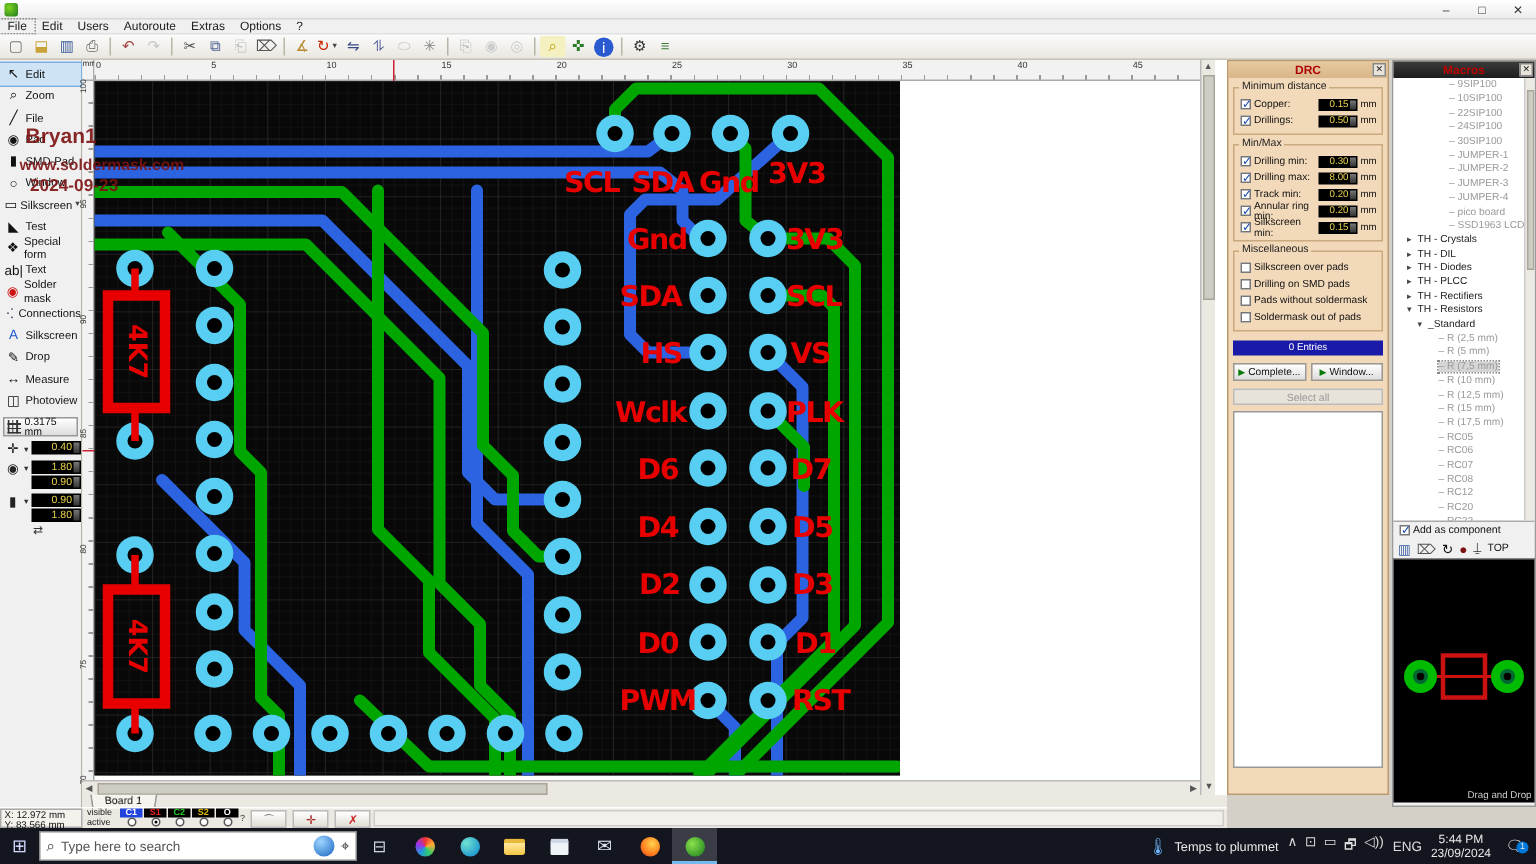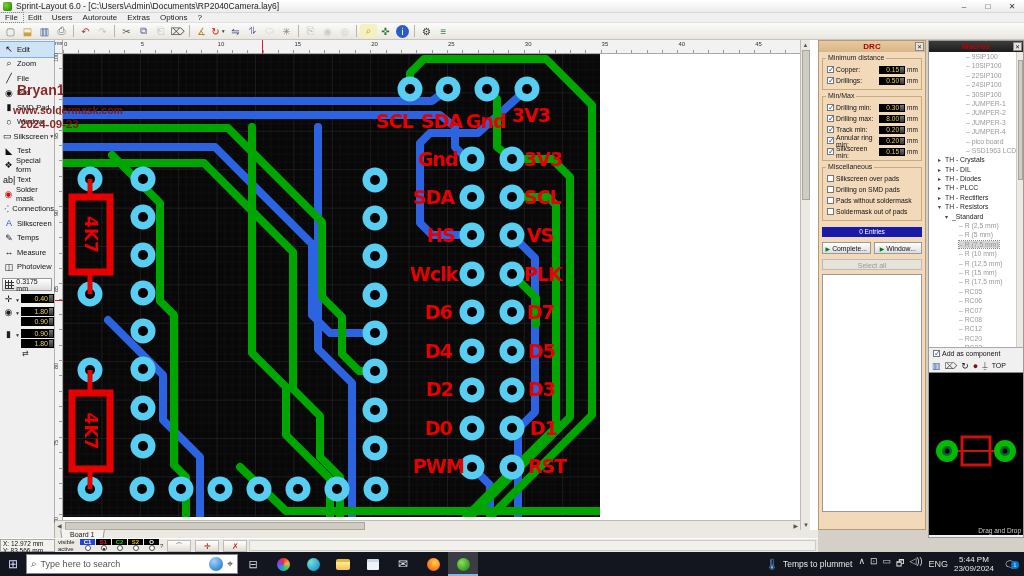--- a/index.html
+++ b/index.html
@@ -134,21 +134,20 @@
   .trayico { font-size:9px; color:#ddd; }
   #clock { text-align:center; font-size:8px; line-height:9px; }
   #notif { width:20px; text-align:center; font-size:10px; position:relative; }
   #notif .badge { position:absolute; right:1px; bottom:1px; background:#0078d7; border-radius:50%; width:8px; height:8px; font-size:6px; line-height:8px; }
 </style>
 </head>
 <body>
 
 <div id="titlebar" class="abs">
   <div class="appicon"></div>
-  <div class="title">Sprint-Layout 6.0 - [C:\Users\Admin\Documents\RP2040Camera.lay6]</div>
 </div>
 <div id="wincontrols" class="abs">
     <span>–</span>
     <span>□</span>
     <span>✕</span>
   </div>
 
 <div id="menubar" class="abs">
     <div class="mi">File</div>
     <div class="mi">Edit</div>
@@ -241,21 +240,21 @@
       <div class="tool">
         <span class="ic" style="color: rgb(34, 34, 85);">⁖</span>
         <span class="lb">Connections</span>
       </div>
       <div class="tool">
         <span class="ic" style="color: rgb(26, 90, 208);">A</span>
         <span class="lb">Silkscreen</span>
       </div>
       <div class="tool">
         <span class="ic">✎</span>
-        <span class="lb">Temps</span>
+        <span class="lb">Drop</span>
       </div>
       <div class="tool">
         <span class="ic">↔</span>
         <span class="lb">Measure</span>
       </div>
       <div class="tool">
         <span class="ic">◫</span>
         <span class="lb">Photoview</span>
       </div>
     </div>

